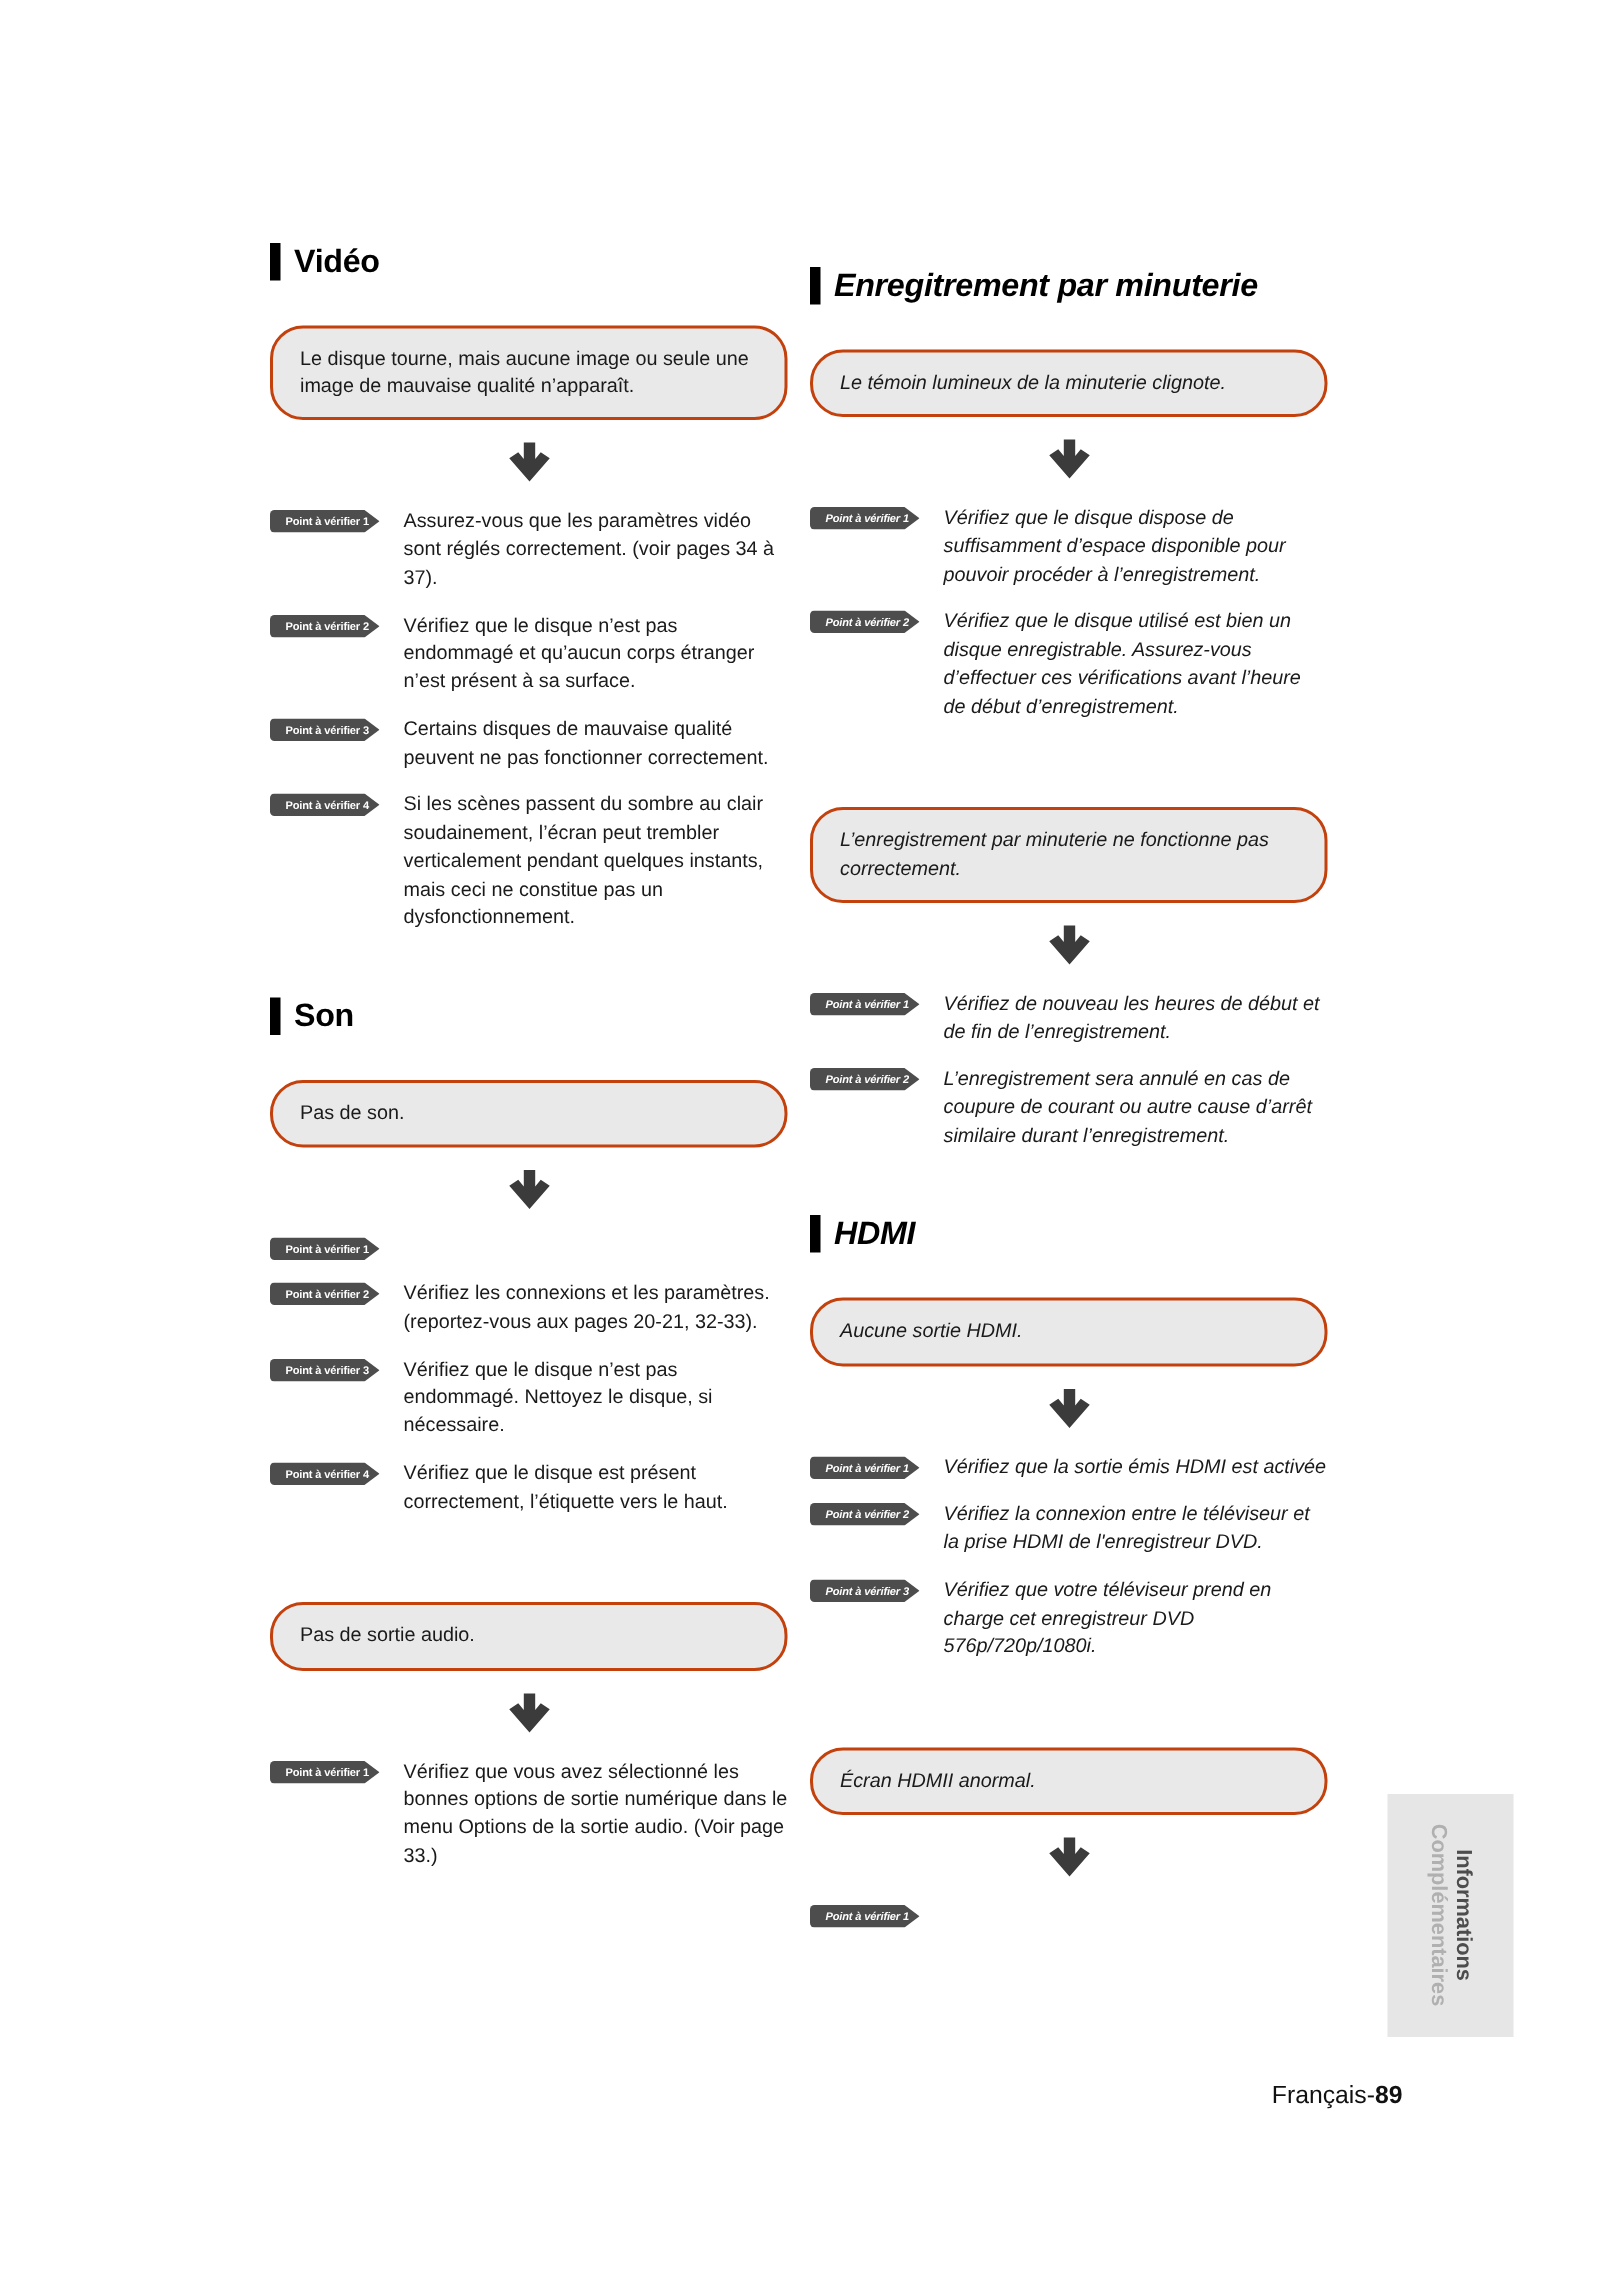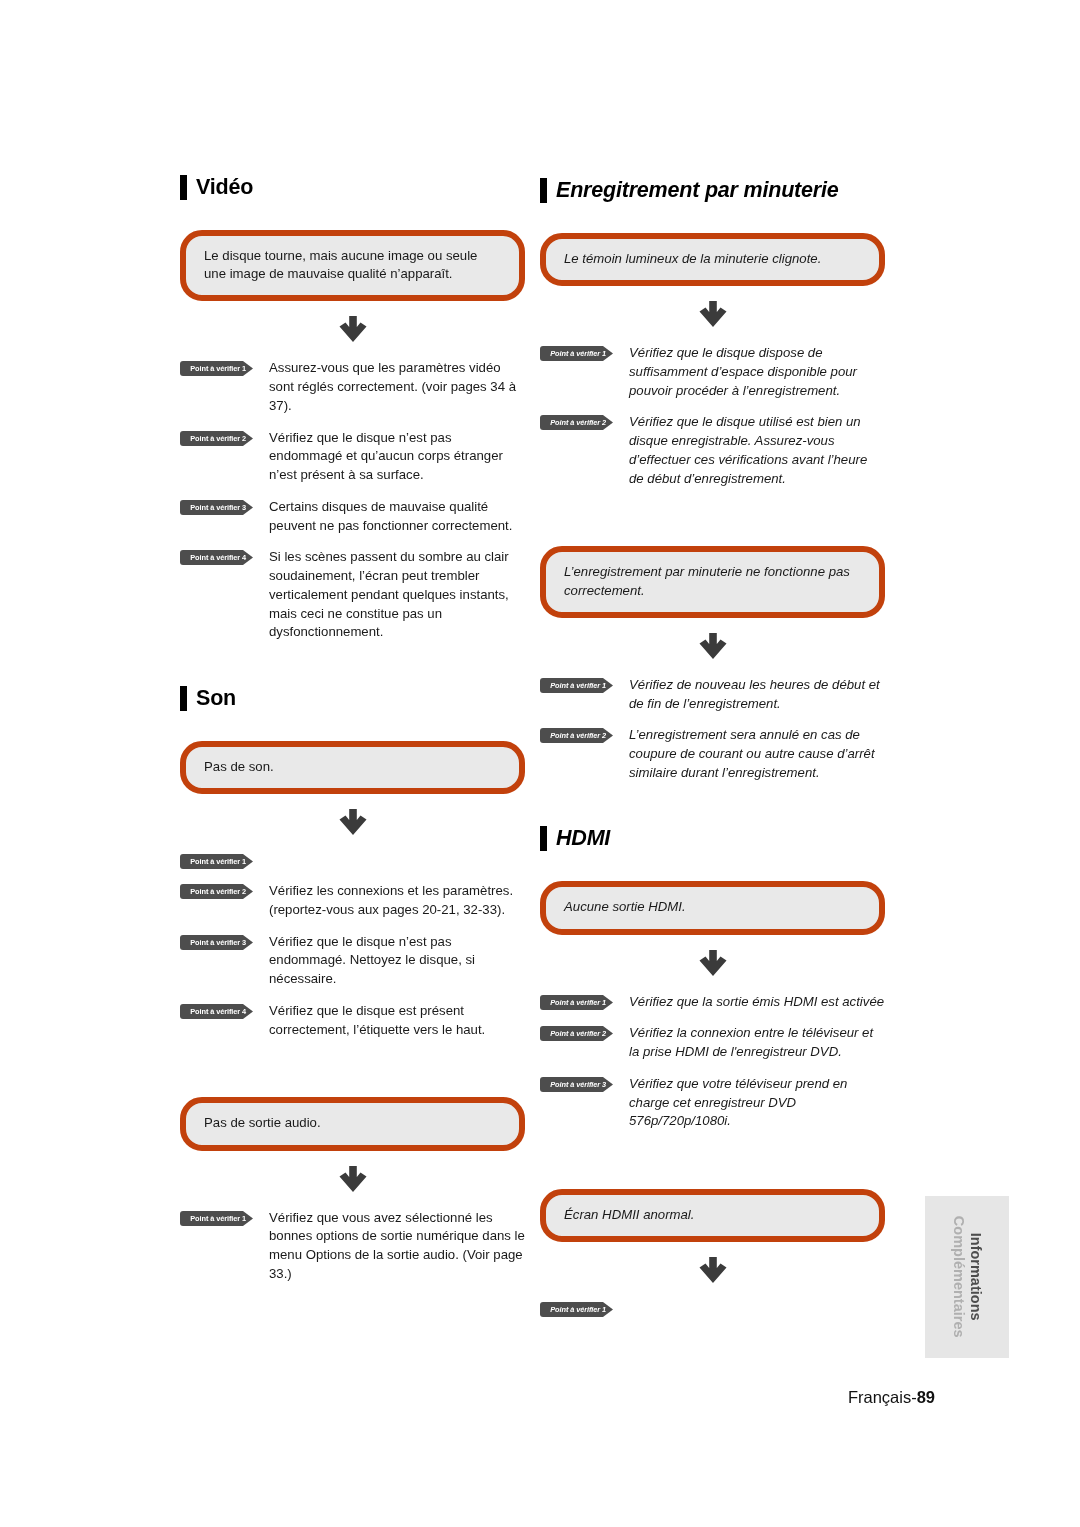--- a/index.html
+++ b/index.html
@@ -51,21 +51,21 @@
     color: #000000;
     white-space: nowrap;
   }
 
   
   .callout {
     box-sizing: border-box;
     width: 100%;
     min-height: 40px;
     background: #e9e9e9;
-    border: 6px solid #c2410c;
+    border: 2px solid #c2410c;
     border-radius: 22px;
     padding: 11px 18px 12px 18px;
     font-size: 13.2px;
     line-height: 1.38;
     color: #1a1a1a;
   }
 
   
   .arrow-wrap {
     display: flex;
@@ -153,21 +153,21 @@
     color: #111111;
   }
   .footer .pg-label { font-weight: normal; }
   .footer .pg-num   { font-weight: bold; }
 </style>
 </head>
 <body>
 
 <div class="page">
 
-  <div class="col col-left" id="col-left" style="top:175px">
+  <div class="col col-left" id="col-left" style="top:162px">
       <div class="section-head">
         <span class="head-bar"></span>
         <span class="head-text">Vidéo</span>
       </div>
       <div class="callout">Le disque tourne, mais aucune image ou seule une image de mauvaise qualité n’apparaît.</div>
       <div class="arrow-wrap">
         <svg width="34" height="34" viewBox="0 0 34 34" aria-hidden="true">
           <path d="M17 30 L3.5 14.5 L9.5 10.5 L13.2 15.0 L13.2 4 L20.8 4 L20.8 15.0 L24.5 10.5 L30.5 14.5 Z" fill="#3b3b3b"></path>
         </svg>
       </div>

